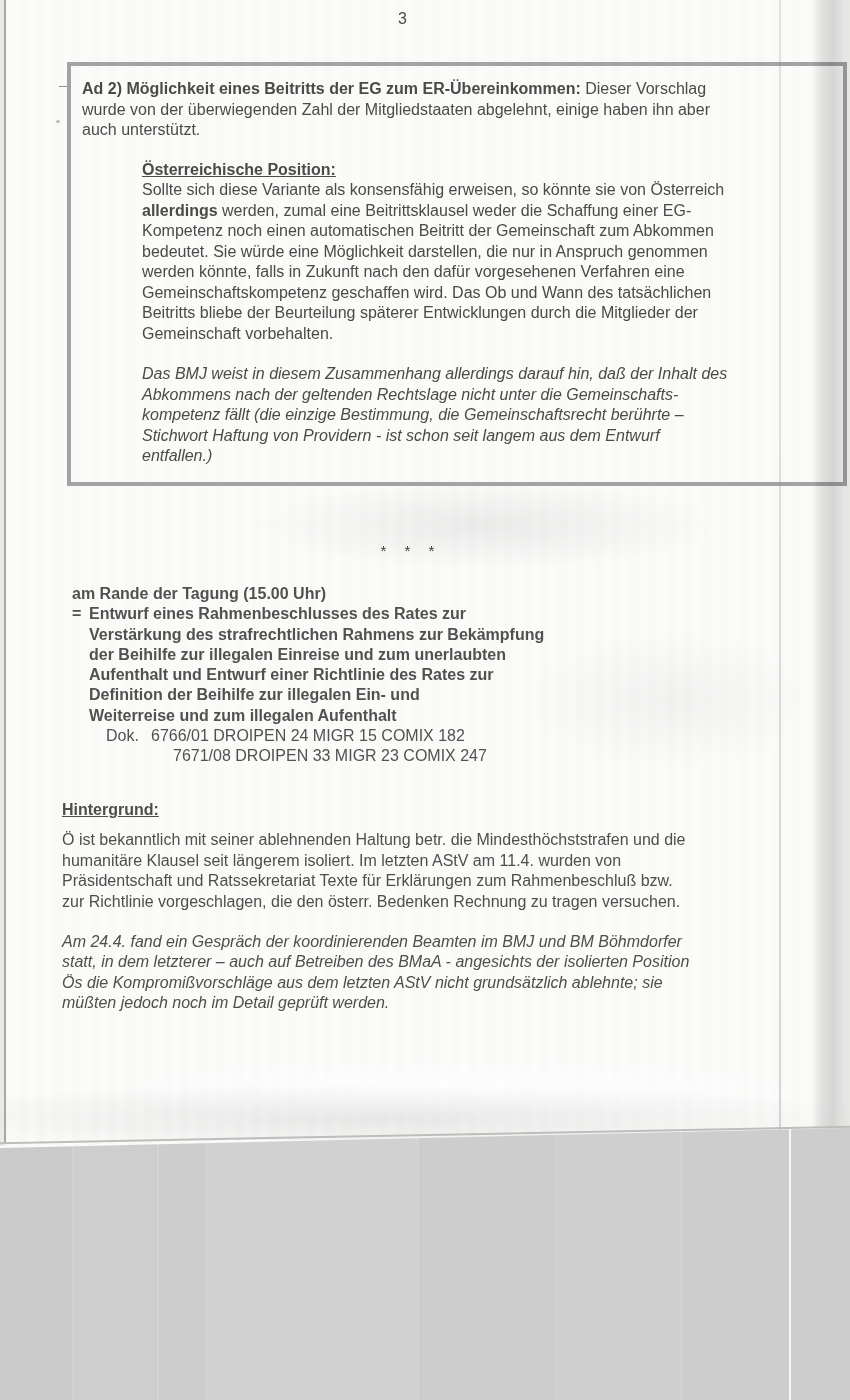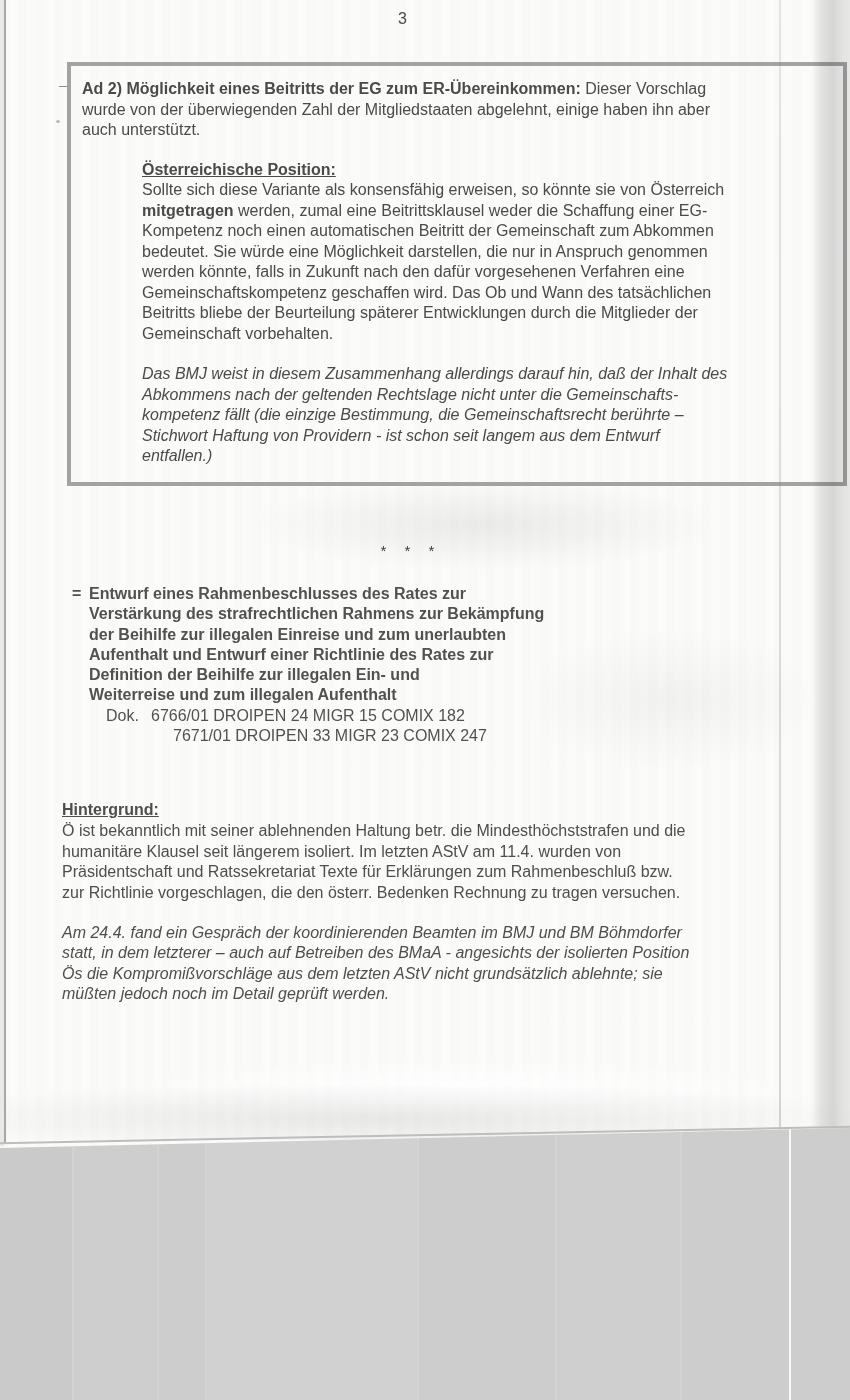--- a/index.html
+++ b/index.html
@@ -104,21 +104,21 @@
   .agenda-item { display: flex; }
   .agenda-item .marker { width: 17px; flex: 0 0 17px; }
   .dok-row { display: flex; font-weight: normal; margin-left: 34px; }
   .dok-row .dok-label { width: 45px; flex: 0 0 45px; }
   .dok-line2 { margin-left: 22px; }
 
   .bg-section {
     position: absolute; left: 62px; top: 800px; width: 745px;
     font-size: 16px; line-height: 20.4px; color: #4e4e4c;
   }
-  .bg-heading { font-weight: bold; text-decoration: underline; margin: 0 0 1px 0; }
+  .bg-heading { font-weight: bold; text-decoration: underline; margin: 0 0 10px 0; }
 </style>
 </head>
 <body>
 
 <div class="scanner-streaks"></div>
 <div class="bright-fold-streak"></div>
 
 <div class="paper">
   <div class="paper-texture"></div>
   <div class="smudge-mid"></div>
@@ -131,52 +131,53 @@
   <div class="page-num ink">3</div>
 
   <div class="adbox ink">
     <p><span class="b">Ad 2)  Möglichkeit eines Beitritts der EG zum ER-Übereinkommen:</span><span> Dieser Vorschlag
 wurde von der überwiegenden Zahl der Mitgliedstaaten abgelehnt, einige haben ihn aber
 auch unterstützt.</span></p>
 
     <div class="indent-block">
       <p class="pos-heading">Österreichische Position:</p>
       <p><span>Sollte sich diese Variante als konsensfähig erweisen, so könnte sie von Österreich
-</span><span class="b">mitgetragen</span><span> werden, zumal eine Beitrittsklausel weder die Schaffung einer EG-
+</span><span class="b">allerdings</span><span> werden, zumal eine Beitrittsklausel weder die Schaffung einer EG-
 Kompetenz noch einen automatischen Beitritt der Gemeinschaft zum Abkommen
 bedeutet. Sie würde eine Möglichkeit darstellen, die nur in Anspruch genommen
 werden könnte, falls in Zukunft nach den dafür vorgesehenen Verfahren eine
 Gemeinschaftskompetenz geschaffen wird. Das Ob und Wann des tatsächlichen
 Beitritts bliebe der Beurteilung späterer Entwicklungen durch die Mitglieder der
 Gemeinschaft vorbehalten.</span></p>
       <p class="para-gap">Das BMJ weist in diesem Zusammenhang allerdings darauf hin, daß der Inhalt des
 Abkommens nach der geltenden Rechtslage nicht unter die Gemeinschafts-
 kompetenz fällt (die einzige Bestimmung, die Gemeinschaftsrecht berührte –
 Stichwort Haftung von Providern - ist schon seit langem aus dem Entwurf
 entfallen.)</p>
     </div>
   </div>
 
   <div class="stars">* * *</div>
 
   <div class="agenda ink">
+    <div>am Rande der Tagung (15.00 Uhr)</div>
     <div class="agenda-item">
       <span class="marker">=</span>
       <span class="pre">Entwurf eines Rahmenbeschlusses des Rates zur
 Verstärkung des strafrechtlichen Rahmens zur Bekämpfung
 der Beihilfe zur illegalen Einreise und zum unerlaubten
 Aufenthalt und Entwurf einer Richtlinie des Rates zur
 Definition der Beihilfe zur illegalen Ein- und
 Weiterreise und zum illegalen Aufenthalt</span>
     </div>
     <div class="dok-row">
       <span class="dok-label">Dok.</span>
       <span>
         <div>6766/01 DROIPEN 24 MIGR 15 COMIX 182</div>
-        <div class="dok-line2">7671/01 DROIPEN 33 MIGR 23 COMIX 247</div>
+        <div class="dok-line2">7671/08 DROIPEN 33 MIGR 23 COMIX 247</div>
       </span>
     </div>
   </div>
 
   <div class="bg-section">
     <p class="bg-heading">Hintergrund:</p>
     <p class="pre">Ö ist bekanntlich mit seiner ablehnenden Haltung betr. die Mindesthöchststrafen und die
 humanitäre Klausel seit längerem isoliert. Im letzten AStV am 11.4. wurden von
 Präsidentschaft und Ratssekretariat Texte für Erklärungen zum Rahmenbeschluß bzw.
 zur Richtlinie vorgeschlagen, die den österr. Bedenken Rechnung zu tragen versuchen.</p>

